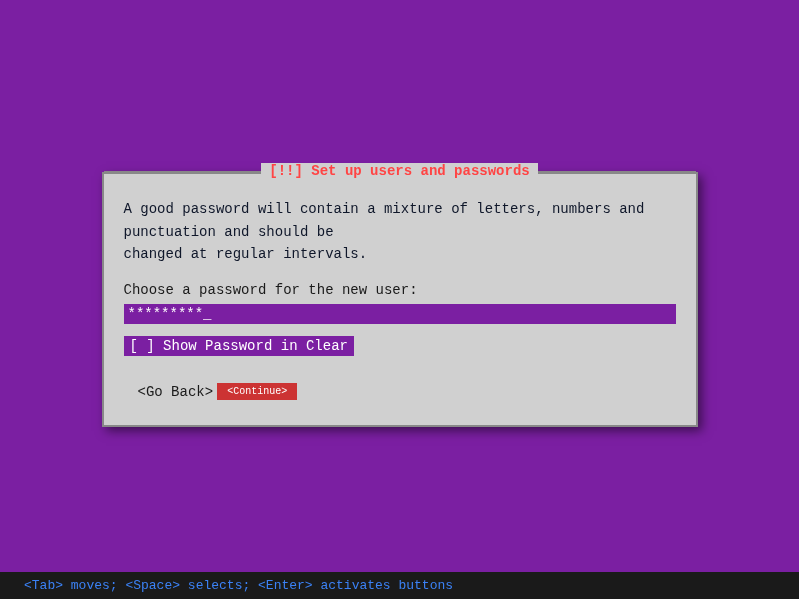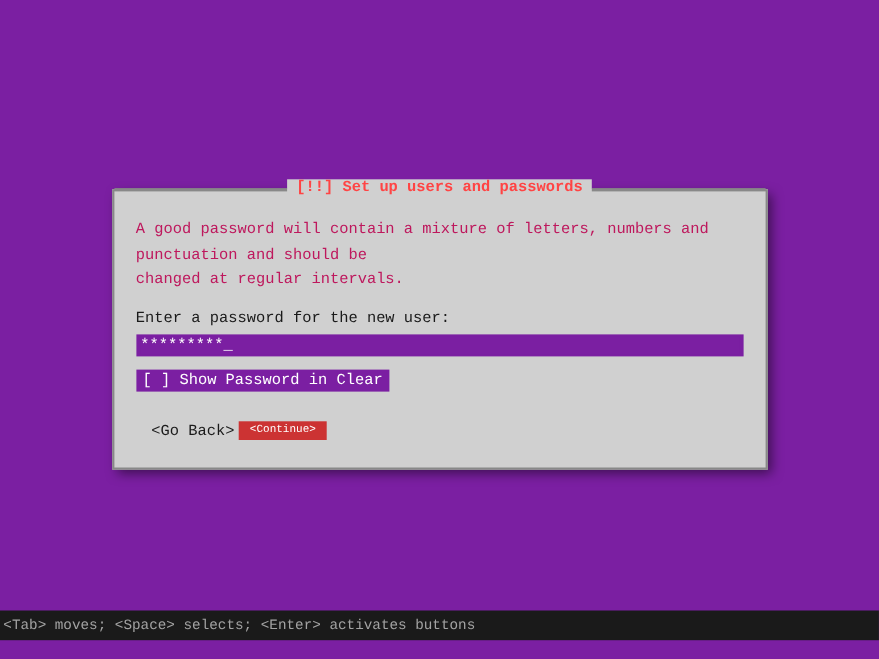--- a/index.html
+++ b/index.html
@@ -13,26 +13,26 @@
       display: flex;
       flex-direction: column;
       align-items: center;
       justify-content: center;
       position: relative;
       overflow: hidden;
     }
 
     .status-bar {
       position: absolute;
-      bottom: 17px;
+      bottom: 0;
       left: 0;
       width: 100%;
       background-color: #1a1a1a;
-      color: #a3a3a3;
-      padding: 4px 3px;
+      color: #3b82f6;
+      padding: 4px 24px;
       font-size: 13px;
       line-height: 1.5;
     }
 
     .dialog-wrapper {
       width: 596px;
       background-color: #d0d0d0;
       border: 2px solid #888;
       position: relative;
       padding: 0;
@@ -65,21 +65,21 @@
       position: relative;
       top: -1px;
     }
 
     .dialog-content {
       padding: 20px 20px 15px 20px;
       margin-top: 4px;
     }
 
     .description-text {
-      color: #be185d;
+      color: #0f172a;
       font-size: 14px;
       line-height: 1.6;
       margin-bottom: 16px;
     }
 
     .label-text {
       color: #1a1a1a;
       font-size: 14px;
       margin-bottom: 6px;
     }
@@ -149,21 +149,21 @@
     <div class="dialog-title-line"></div>
     <span class="dialog-title-text">[!!] Set up users and passwords</span>
     <div class="dialog-title-line"></div>
   </div>
 
   <div class="dialog-content">
     <div class="description-text">
       A good password will contain a mixture of letters, numbers and punctuation and should be<br>changed at regular intervals.
     </div>
 
-    <div class="label-text">Enter a password for the new user:</div>
+    <div class="label-text">Choose a password for the new user:</div>
 
     <div class="password-input-container">
       <input type="text" class="password-input" value="*********_" style="width: 100%;">
     </div>
 
     <div class="checkbox-label">[ ] Show Password in Clear</div>
 
     <div class="buttons-row">
       <button class="go-back-btn">&lt;Go Back&gt;</button>
       <button class="continue-btn">&lt;Continue&gt;</button>

